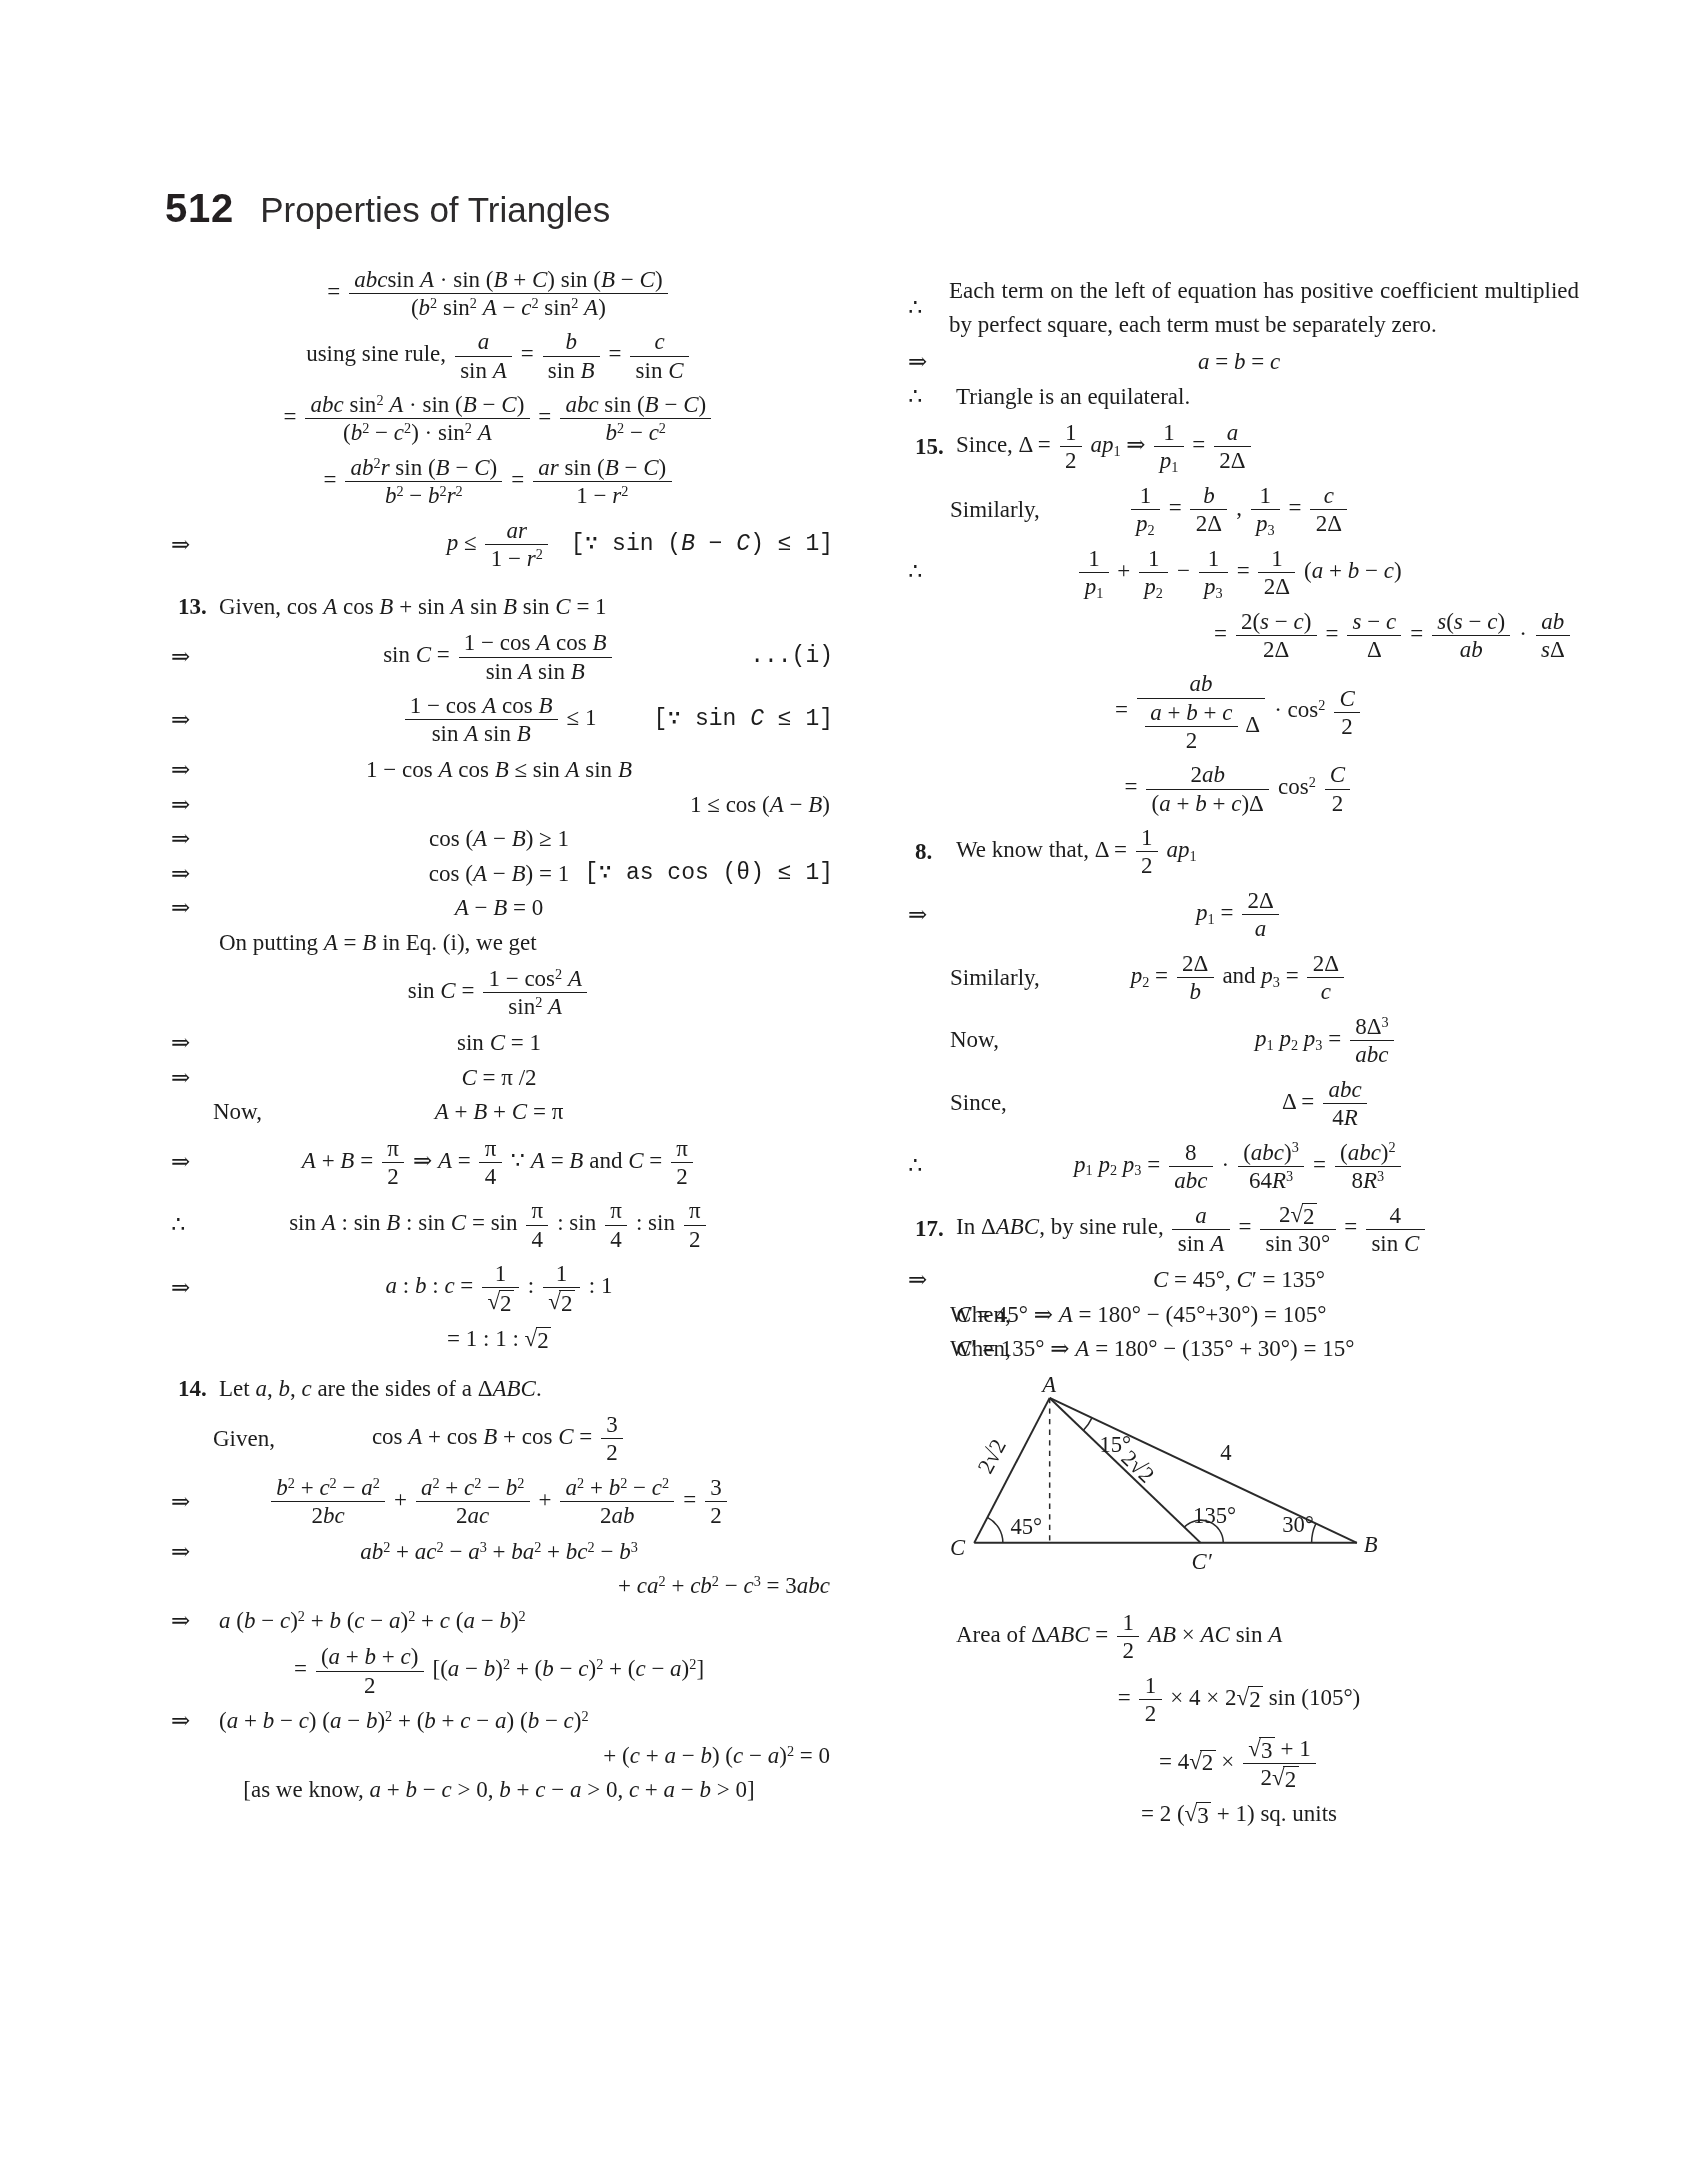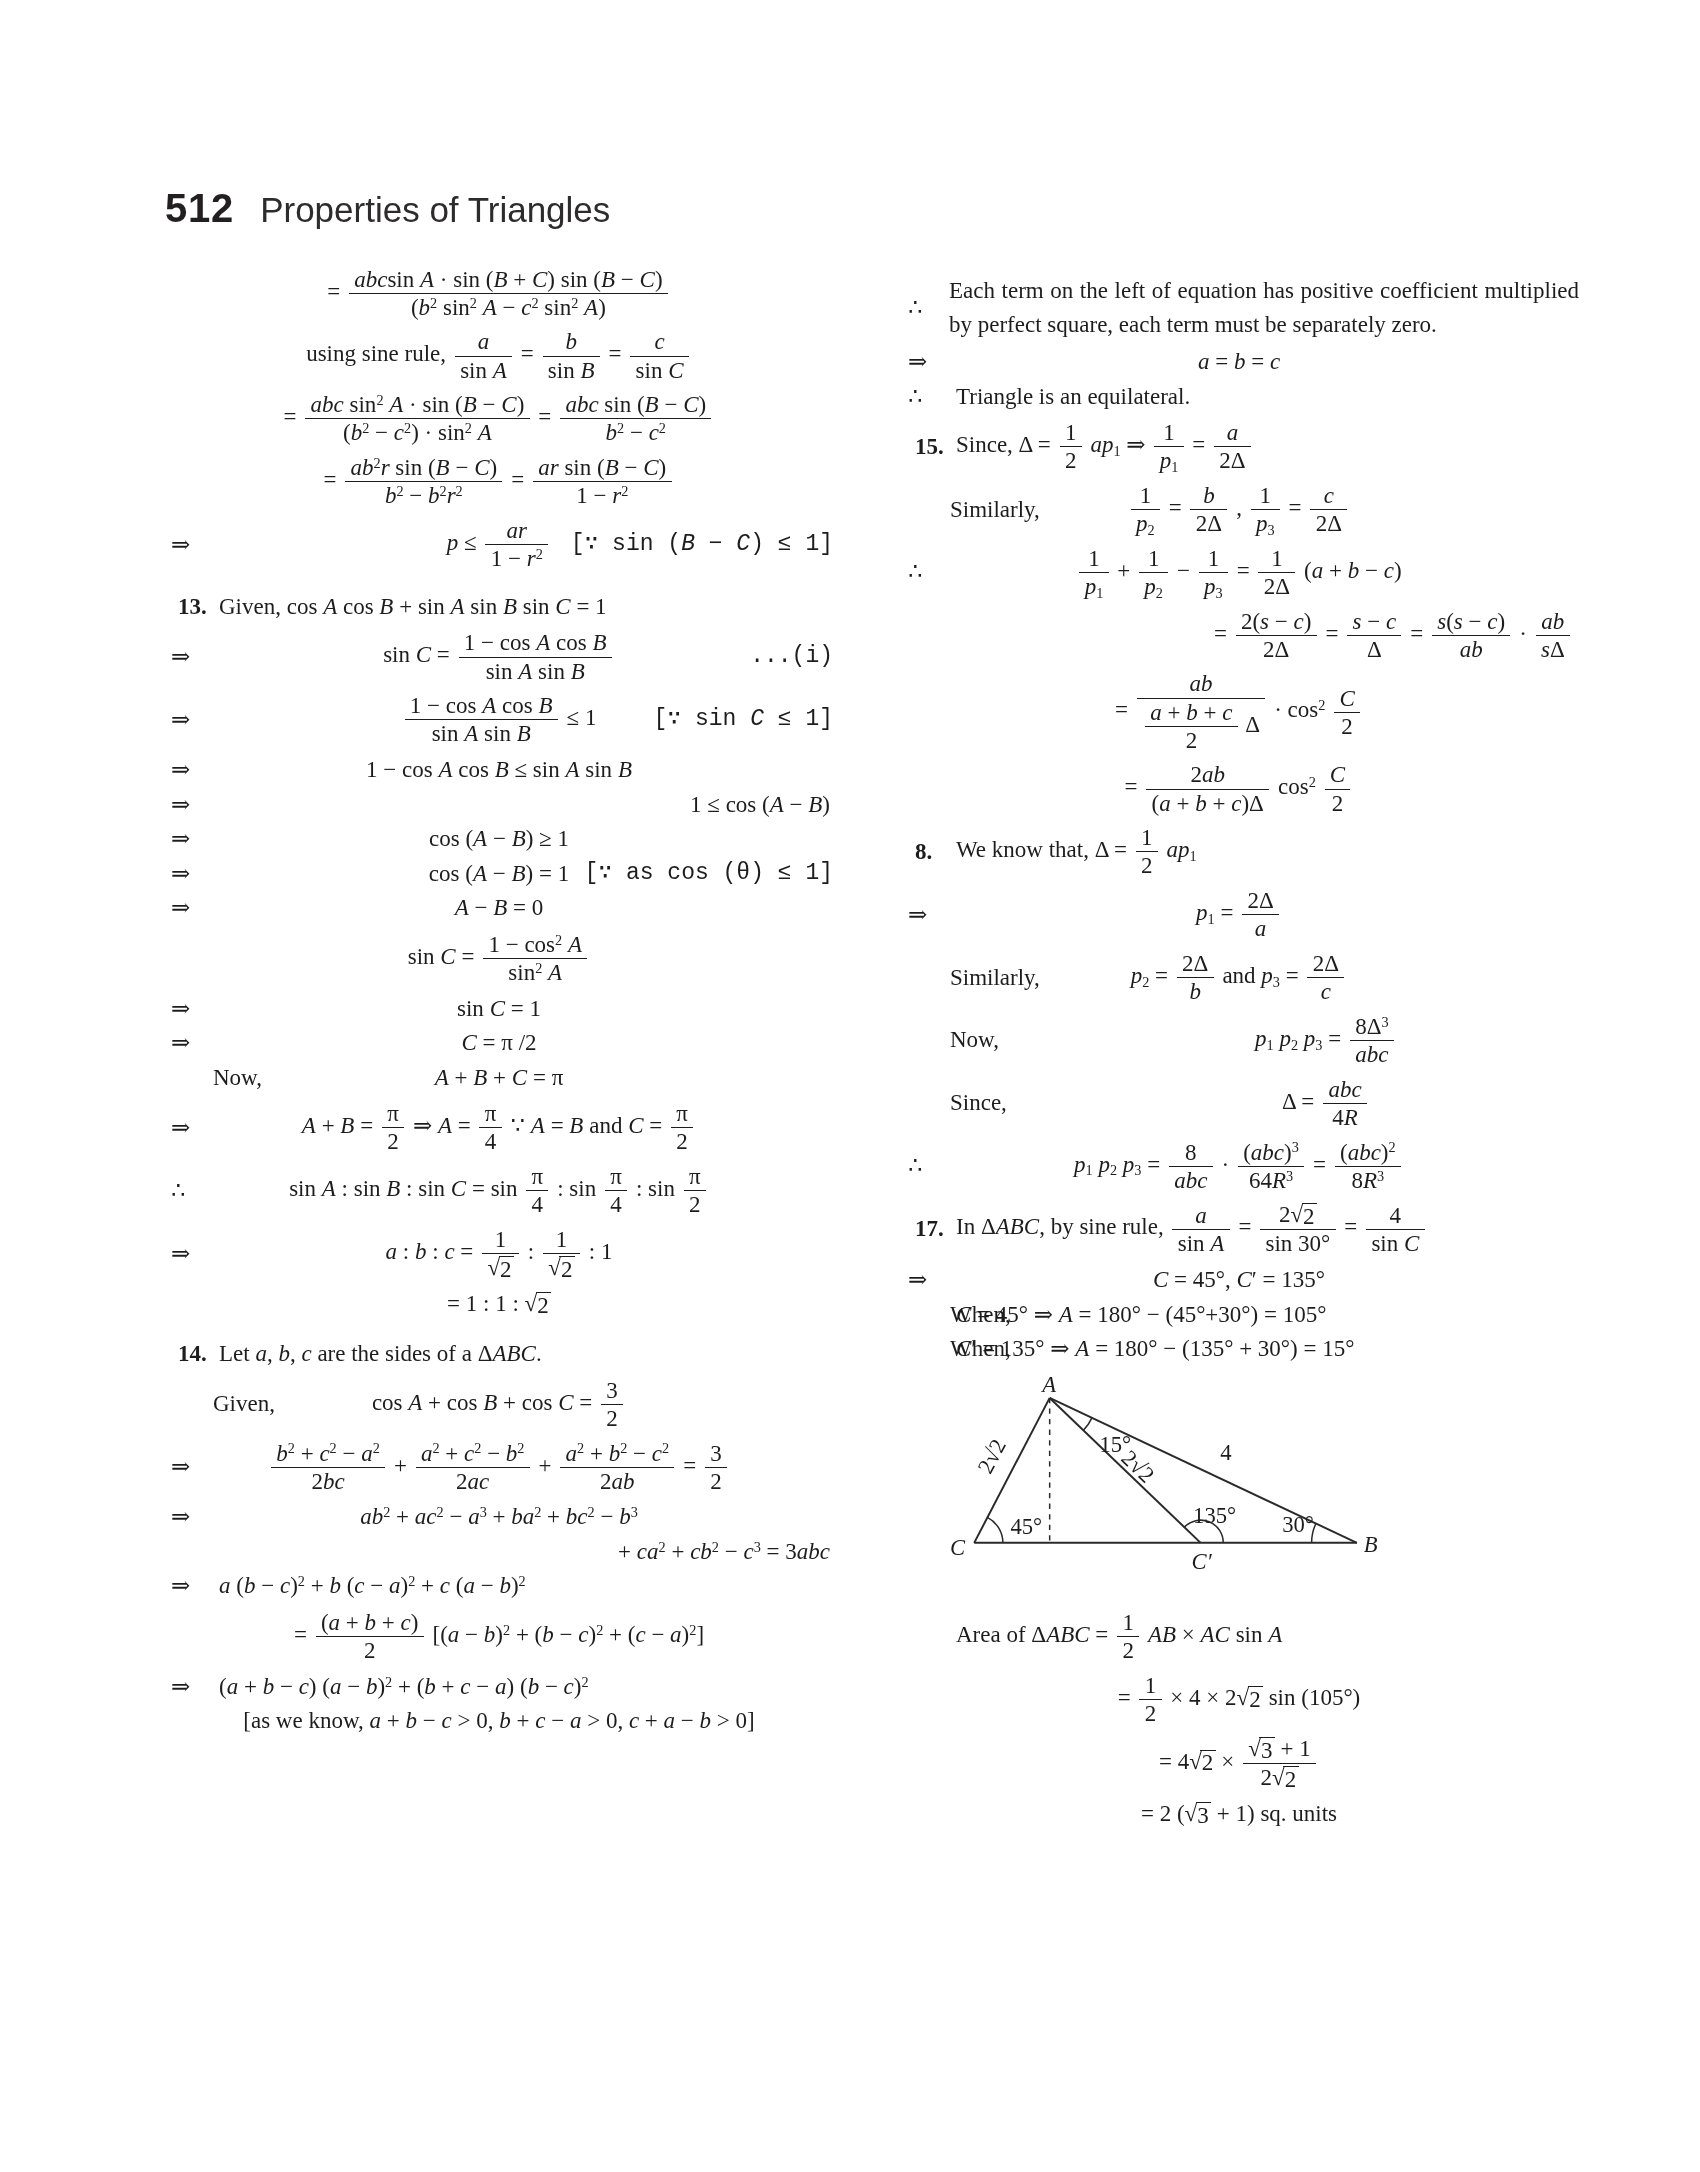--- a/index.html
+++ b/index.html
@@ -103,20 +103,23 @@
     </div>
     <div class="row">
       <span class="lbl">⇒</span>
       <div class="content a-c"><span class="rm">cos (</span><span class="it">A</span><span class="rm"> − </span><span class="it">B</span><span class="rm">) = 1</span></div>
       <span class="rnote"><span class="rm">[∵ as cos (θ) ≤ 1]</span></span>
     </div>
     <div class="row">
       <span class="lbl">⇒</span>
       <div class="content a-c"><span class="it">A</span><span class="rm"> − </span><span class="it">B</span><span class="rm"> = 0</span></div>
     </div>
+    <div class="row">
+      <div class="content a-l"><span class="rm">On putting </span><span class="it">A</span><span class="rm"> = </span><span class="it">B</span><span class="rm"> in Eq. (i), we get</span></div>
+    </div>
     <div class="row tall">
       <div class="content a-c"><span class="rm">sin </span><span class="it">C</span><span class="rm"> = </span><span class="frac"><span class="fnum"><span class="rm">1 − cos</span><span class="sup">2</span><span class="rm"> </span><span class="it">A</span></span><span class="fden"><span class="rm">sin</span><span class="sup">2</span><span class="rm"> </span><span class="it">A</span></span></span></div>
     </div>
     <div class="row">
       <span class="lbl">⇒</span>
       <div class="content a-c"><span class="rm">sin </span><span class="it">C</span><span class="rm"> = 1</span></div>
     </div>
     <div class="row">
       <span class="lbl">⇒</span>
       <div class="content a-c"><span class="it">C</span><span class="rm"> = π /2</span></div>
@@ -171,20 +174,23 @@
     <div class="row">
       <span class="lbl">⇒</span>
       <div class="content a-l"><span class="it">a</span><span class="rm"> (</span><span class="it">b</span><span class="rm"> − </span><span class="it">c</span><span class="rm">)</span><span class="sup">2</span><span class="rm"> + </span><span class="it">b</span><span class="rm"> (</span><span class="it">c</span><span class="rm"> − </span><span class="it">a</span><span class="rm">)</span><span class="sup">2</span><span class="rm"> + </span><span class="it">c</span><span class="rm"> (</span><span class="it">a</span><span class="rm"> − </span><span class="it">b</span><span class="rm">)</span><span class="sup">2</span></div>
     </div>
     <div class="row tall">
       <div class="content a-c"><span class="rm">= </span><span class="frac"><span class="fnum"><span class="rm">(</span><span class="it">a</span><span class="rm"> + </span><span class="it">b</span><span class="rm"> + </span><span class="it">c</span><span class="rm">)</span></span><span class="fden"><span class="rm">2</span></span></span><span class="rm"> [(</span><span class="it">a</span><span class="rm"> − </span><span class="it">b</span><span class="rm">)</span><span class="sup">2</span><span class="rm"> + (</span><span class="it">b</span><span class="rm"> − </span><span class="it">c</span><span class="rm">)</span><span class="sup">2</span><span class="rm"> + (</span><span class="it">c</span><span class="rm"> − </span><span class="it">a</span><span class="rm">)</span><span class="sup">2</span><span class="rm">]</span></div>
     </div>
     <div class="row">
       <span class="lbl">⇒</span>
       <div class="content a-l"><span class="rm">(</span><span class="it">a</span><span class="rm"> + </span><span class="it">b</span><span class="rm"> − </span><span class="it">c</span><span class="rm">) (</span><span class="it">a</span><span class="rm"> − </span><span class="it">b</span><span class="rm">)</span><span class="sup">2</span><span class="rm"> + (</span><span class="it">b</span><span class="rm"> + </span><span class="it">c</span><span class="rm"> − </span><span class="it">a</span><span class="rm">) (</span><span class="it">b</span><span class="rm"> − </span><span class="it">c</span><span class="rm">)</span><span class="sup">2</span></div>
+    </div>
+    <div class="row">
+      <div class="content a-r"><span class="rm">+ (</span><span class="it">c</span><span class="rm"> + </span><span class="it">a</span><span class="rm"> − </span><span class="it">b</span><span class="rm">) (</span><span class="it">c</span><span class="rm"> − </span><span class="it">a</span><span class="rm">)</span><span class="sup">2</span><span class="rm"> = 0</span></div>
     </div>
     <div class="row">
       <div class="content a-c"><span class="rm">[as we know, </span><span class="it">a</span><span class="rm"> + </span><span class="it">b</span><span class="rm"> − </span><span class="it">c</span><span class="rm"> &gt; 0, </span><span class="it">b</span><span class="rm"> + </span><span class="it">c</span><span class="rm"> − </span><span class="it">a</span><span class="rm"> &gt; 0, </span><span class="it">c</span><span class="rm"> + </span><span class="it">a</span><span class="rm"> − </span><span class="it">b</span><span class="rm"> &gt; 0]</span></div>
     </div>
   </div>
 
 <div class="col" id="right-col">
   <div id="right-rows-top">
       <div class="row">
         <span class="lbl">∴</span>

